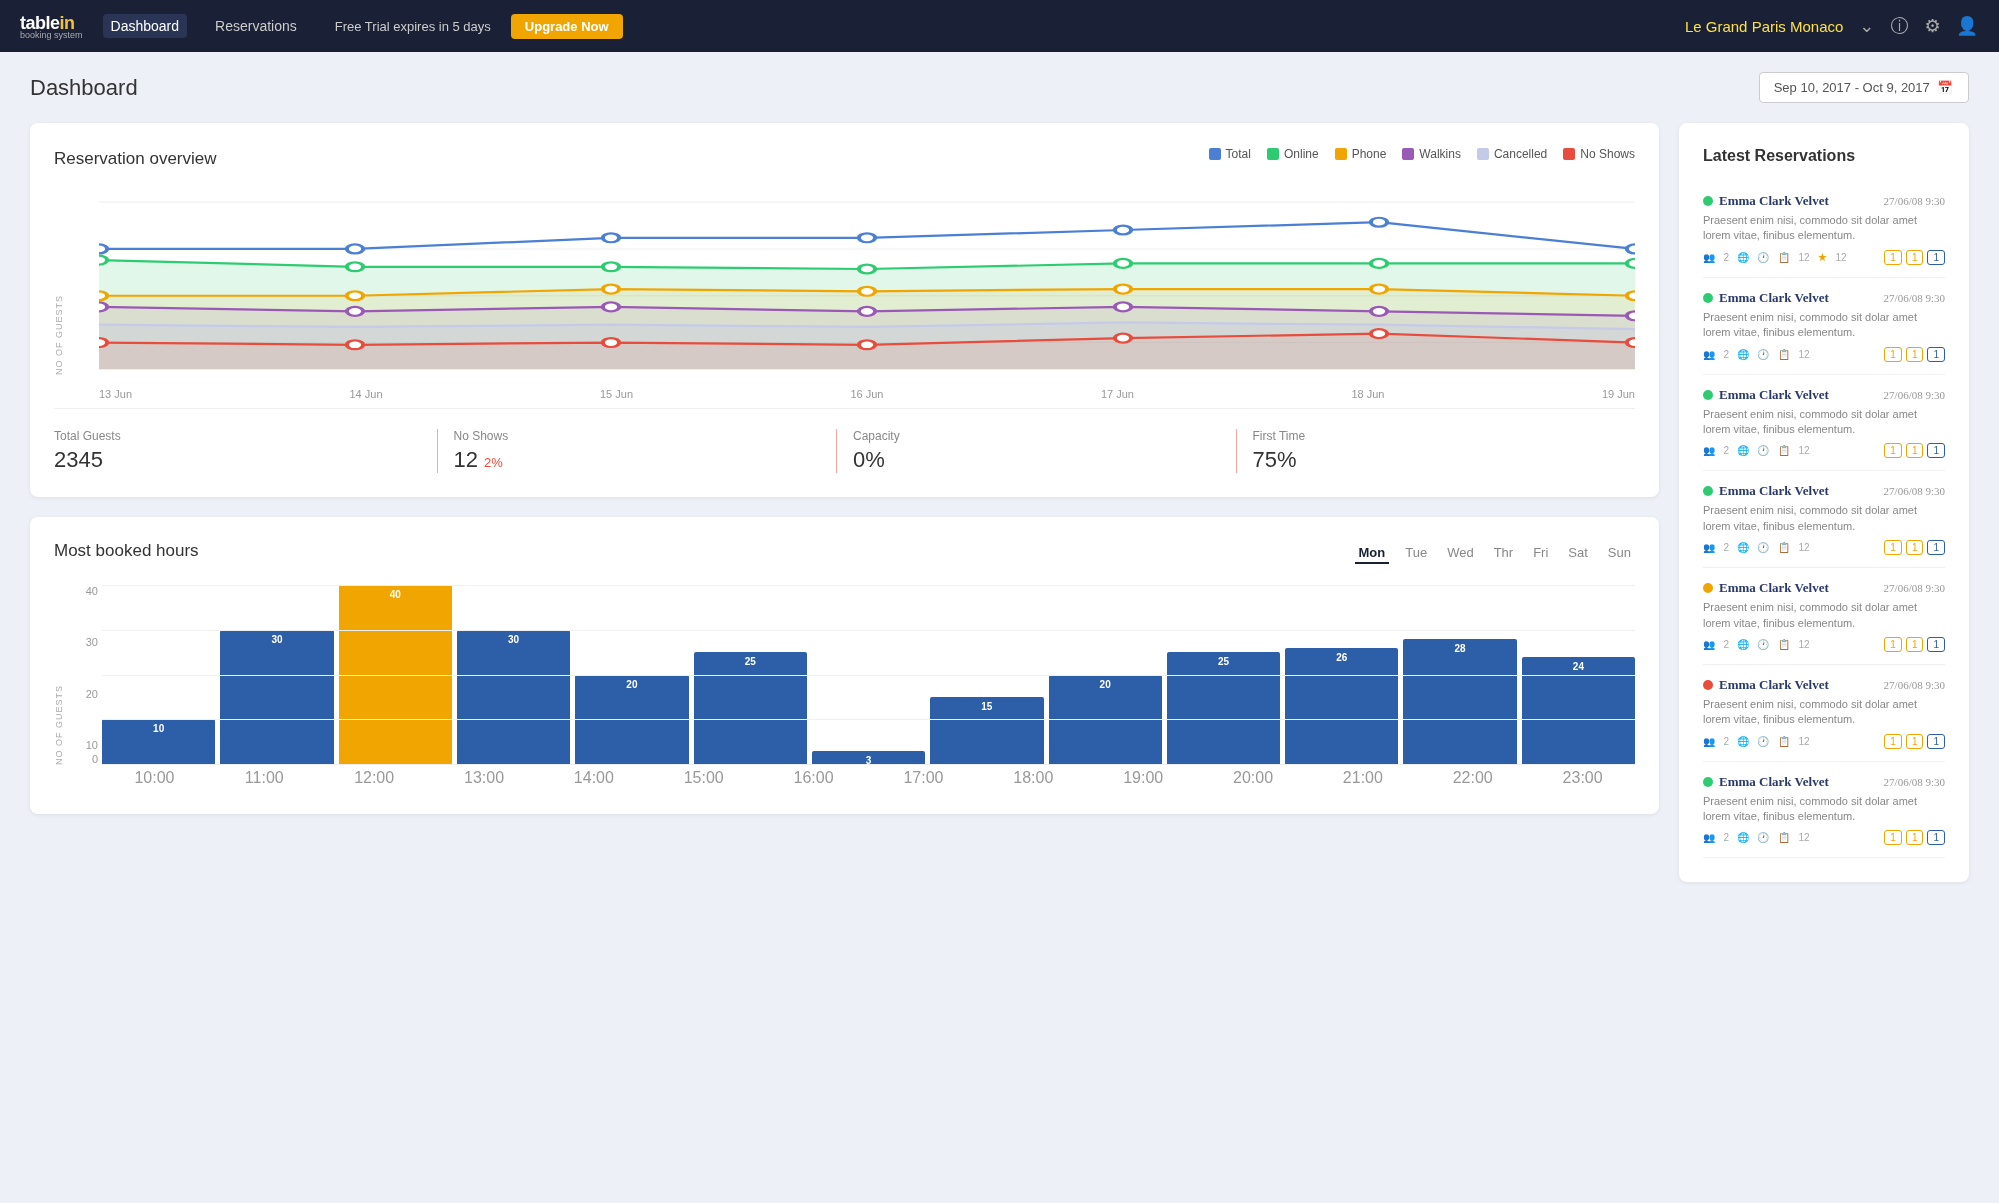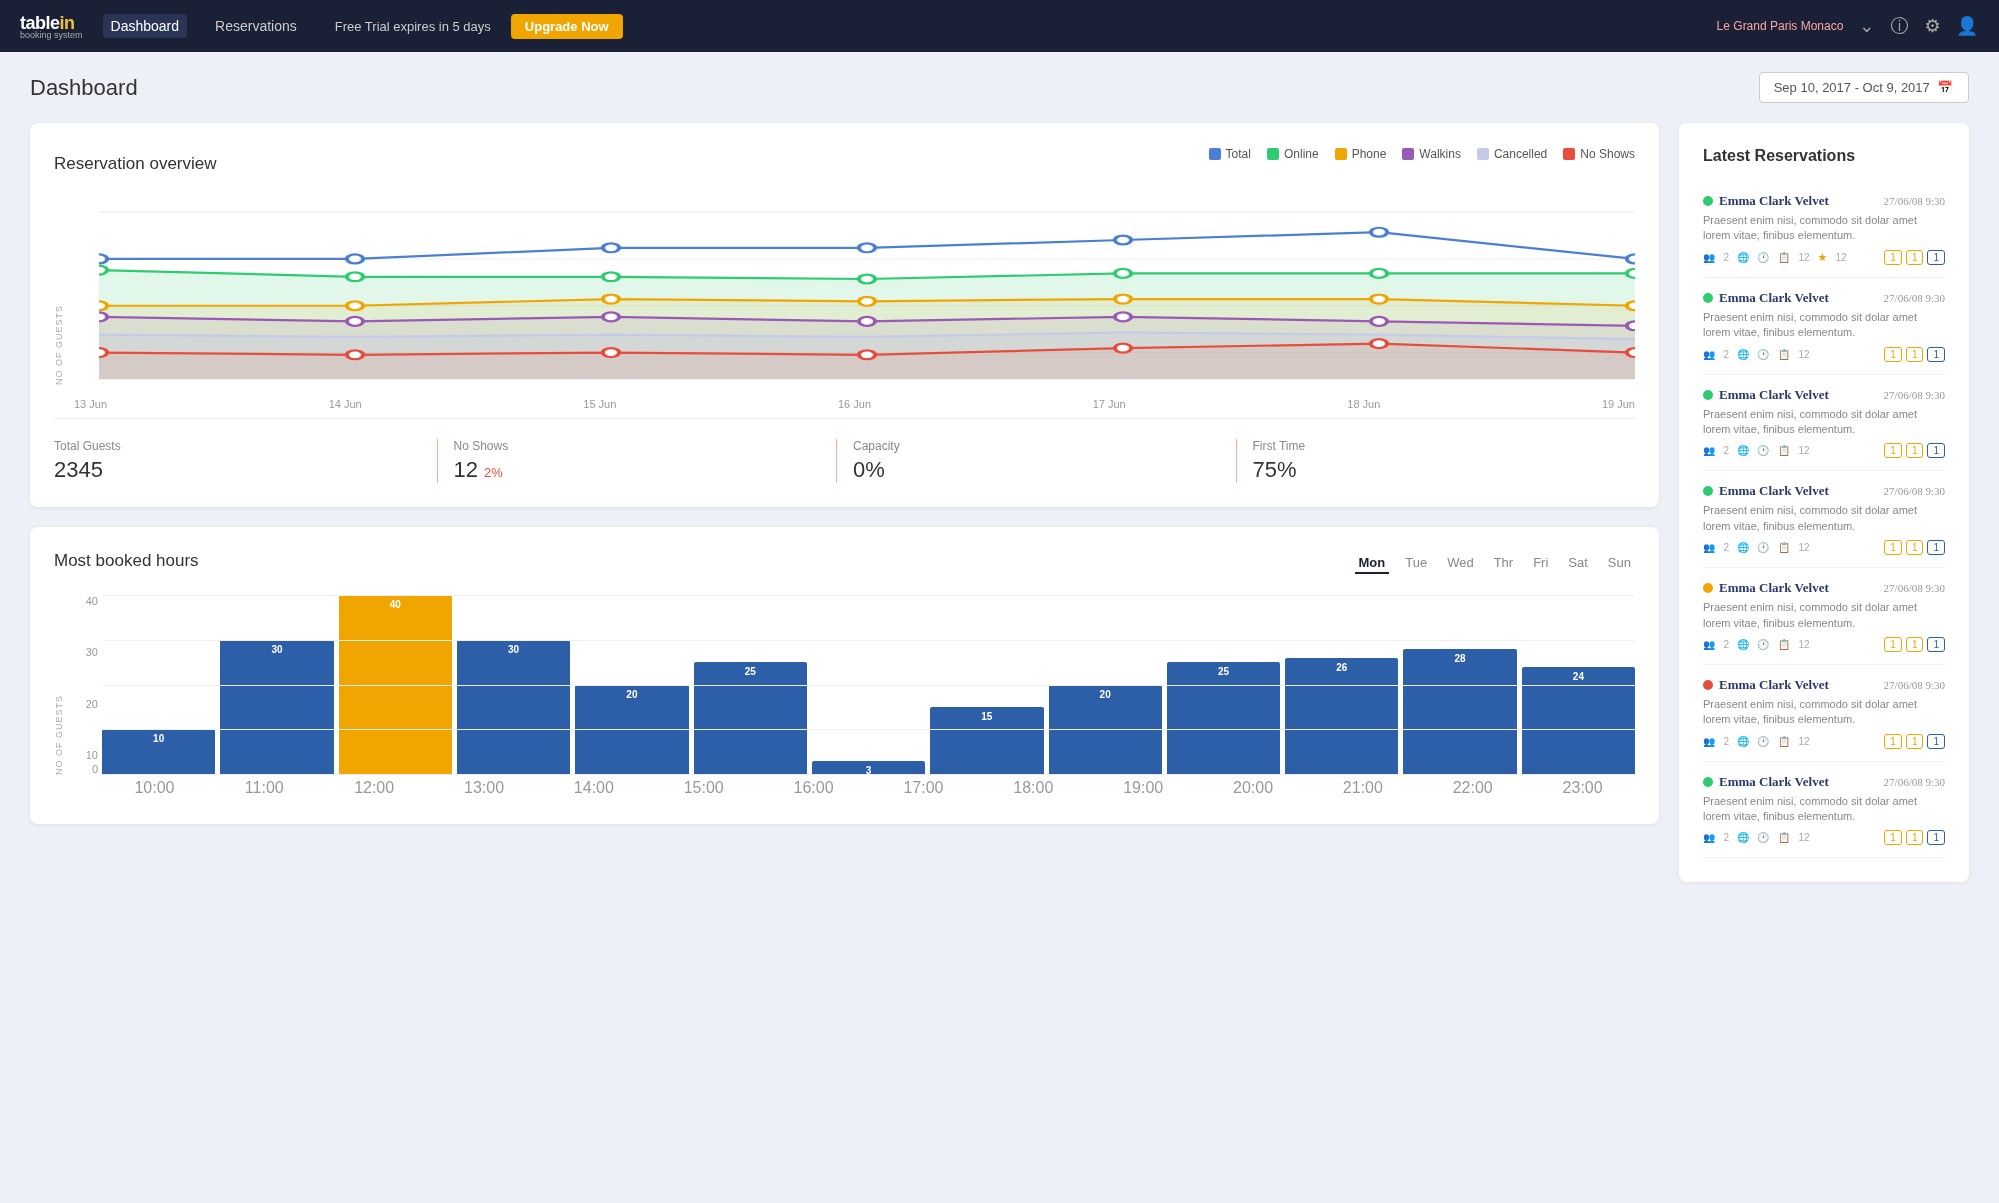--- a/index.html
+++ b/index.html
@@ -45,21 +45,21 @@
       font-size: 13px;
       cursor: pointer;
       font-weight: 600;
     }
     .nav-right {
       margin-left: auto;
       display: flex;
       align-items: center;
       gap: 16px;
     }
-    .venue-name { color: #fca5a5; font-size: 12px; }
+    .venue-name { color: #fde047; font-size: 15px; }
     .nav-icon { color: #aaa; font-size: 18px; cursor: pointer; }
 
     
     .page-content { padding: 20px 30px; }
     .page-header {
       display: flex;
       align-items: center;
       justify-content: space-between;
       margin-bottom: 20px;
     }
@@ -85,21 +85,21 @@
     
     .card {
       background: white;
       border-radius: 8px;
       padding: 24px;
       box-shadow: 0 1px 4px rgba(0,0,0,0.07);
     }
 
     
     .chart-title { font-size: 17px; color: #333; font-weight: 500; margin-bottom: 4px; }
-    .legend { display: flex; gap: 16px; align-items: center; margin-bottom: 24px; flex-wrap: wrap; padding-left: 39px; }
+    .legend { display: flex; gap: 16px; align-items: center; margin-bottom: 14px; flex-wrap: wrap; padding-left: 39px; }
     .legend-item { display: flex; align-items: center; gap: 5px; font-size: 12px; color: #555; }
     .legend-dot { width: 12px; height: 12px; border-radius: 2px; }
 
     .chart-header { display: flex; align-items: center; justify-content: space-between; margin-bottom: 16px; }
 
     
     .stats-row { display: flex; border-top: 1px solid #eee; padding-top: 20px; gap: 0; }
     .stat-item { flex: 1; padding: 0 16px; border-right: 1px solid #fca5a5; }
     .stat-item:first-child { padding-left: 0; }
     .stat-item:last-child { border-right: none; }
@@ -270,21 +270,21 @@
             <polyline fill="none" stroke="#e74c3c" stroke-width="2" points="0,136 125,138 250,136 375,138 500,132 625,128 750,136"></polyline>
             <circle cx="0" cy="136" r="4" fill="white" stroke="#e74c3c" stroke-width="2"></circle>
             <circle cx="125" cy="138" r="4" fill="white" stroke="#e74c3c" stroke-width="2"></circle>
             <circle cx="250" cy="136" r="4" fill="white" stroke="#e74c3c" stroke-width="2"></circle>
             <circle cx="375" cy="138" r="4" fill="white" stroke="#e74c3c" stroke-width="2"></circle>
             <circle cx="500" cy="132" r="4" fill="white" stroke="#e74c3c" stroke-width="2"></circle>
             <circle cx="625" cy="128" r="4" fill="white" stroke="#e74c3c" stroke-width="2"></circle>
             <circle cx="750" cy="136" r="4" fill="white" stroke="#e74c3c" stroke-width="2"></circle>
           </svg>
 
-          <div style="display:flex;justify-content:space-between;margin-left:20px;font-size:11px;color:#999;margin-top:2px;">
+          <div style="display:flex;justify-content:space-between;margin-left:45px;font-size:11px;color:#999;margin-top:2px;">
             <span>13 Jun</span>
             <span>14 Jun</span>
             <span>15 Jun</span>
             <span>16 Jun</span>
             <span>17 Jun</span>
             <span>18 Jun</span>
             <span>19 Jun</span>
           </div>
         </div>
 

